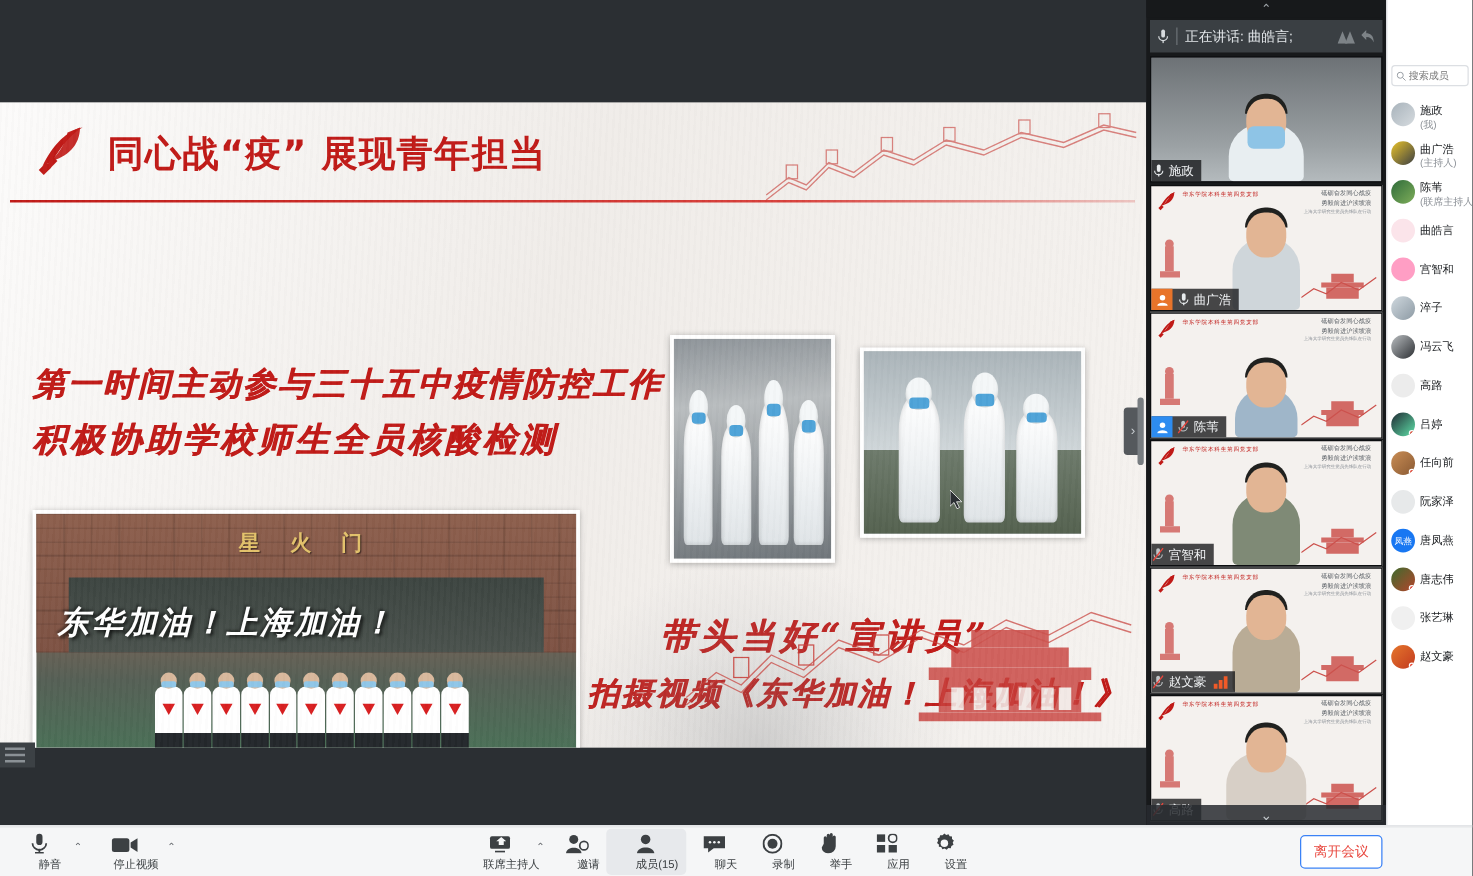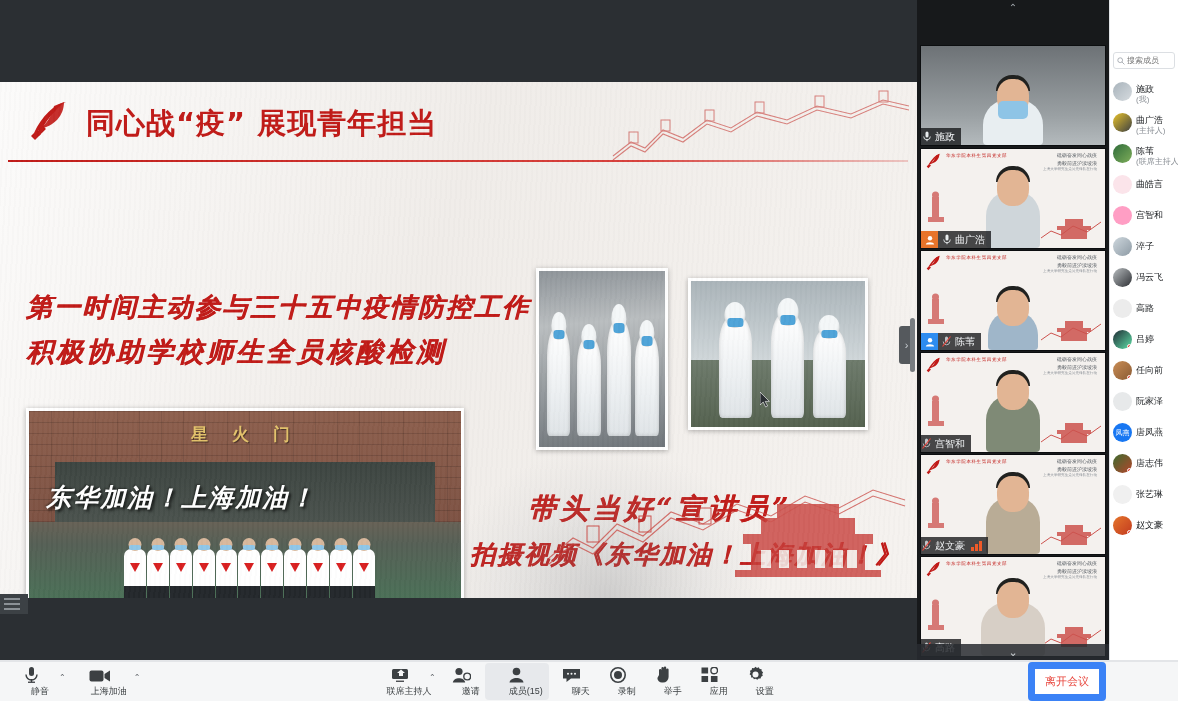--- a/index.html
+++ b/index.html
@@ -220,21 +220,21 @@
   .tb-right { position:absolute; right: 72px; top: 0; height: 41px; display:flex; align-items:center; }
   .tb-item {
     width: 46px; height: 37px; display:flex; flex-direction:column; align-items:center;
     justify-content:center; gap: 2px; border-radius: 4px; color:#3c4043;
   }
   .tb-item.active { background:#e7e9ec; }
   .tb-ico { height: 17px; display:flex; align-items:flex-end; justify-content:center; }
   .tb-lbl { font-size: 9px; color:#3c4043; white-space:nowrap;margin-left:18px; }
   .tb-caret { color:#5f6368; font-size: 8px; align-self:flex-start; margin-top: 12px; padding: 0 3px; }
   .leave-btn {
-    border: 7px solid #3b82f6; color:#e8453c; border-radius: 4px;
+    border: 1px solid #3b82f6; color:#e8453c; border-radius: 4px;
     padding: 5px 10px; font-size: 11px; background:#fff; white-space:nowrap;
   }
   .tb-divider { position:absolute; left:0; top:0; width:100%; height:1px; background:#e3e5e8; }
 </style>
 </head>
 <body>
 
 <div class="app">
 
   <div class="share-area">
@@ -373,20 +373,38 @@
     </svg>
 
     <div class="collapse-handle">›</div>
     <div class="share-scroll"></div>
   </div>
 
   <div class="thumb-strip">
 
     <div class="strip-up">⌃</div>
 
+    <div class="speaker-bar">
+      <svg width="9" height="12" viewBox="0 0 9 12">
+        <rect x="3" y="0.5" width="3" height="6.5" rx="1.5" fill="#d7dbde"></rect>
+        <path d="M1 6 a3.5 3.5 0 0 0 7 0" fill="none" stroke="#d7dbde" stroke-width="1"></path>
+        <rect x="4" y="9" width="1" height="2.5" fill="#d7dbde"></rect>
+      </svg>
+      <span class="divider"></span>
+      <span>正在讲话: 曲皓言;</span>
+      <span class="sb-right">
+        <svg width="14" height="11" viewBox="0 0 14 11">
+          <polygon points="0,11 4,1 8,11" fill="#7d8387"></polygon>
+            <polygon points="6,11 10,1 14,11" fill="#7d8387"></polygon>
+        </svg>
+        <svg width="11" height="10" viewBox="0 0 11 10">
+          <path d="M4 0 L0 4 L4 8 L4 5.5 C7 5.5 9 7 10 10 C10 4 7 2.5 4 2.5 Z" fill="#7d8387"></path>
+        </svg>
+      </span>
+    </div>
 
     <div class="tile cam" style="top:45px">
       <div style="position:absolute;inset:0;background:linear-gradient(180deg,#6d7276 0%,#9aa0a3 70%,#b4babd 100%)"></div>
       <div class="person masked" style="width:60px;height:46px;background:#e8eef1">
         <div class="hair"></div>
         <div class="head"></div>
         <div class="mask" style="background:#8ec4e6;width:30px;height:18px;top:2px"></div>
       </div>
       <div class="tile-label">
         <span class="mic-ico">
@@ -762,21 +780,21 @@
         <span class="tb-lbl">静音</span>
       </div>
       <span class="tb-caret">⌃</span>
       <div class="tb-item" style="width:58px">
         <span class="tb-ico">
           <svg width="22" height="14" viewBox="0 0 22 14">
               <rect x="0.5" y="1.5" width="14" height="11" rx="2" fill="#3c4043"></rect>
               <polygon points="15.5,5 21,1.5 21,12.5 15.5,9" fill="#3c4043"></polygon>
             </svg>
         </span>
-        <span class="tb-lbl">上海加油</span>
+        <span class="tb-lbl">停止视频</span>
       </div>
       <span class="tb-caret">⌃</span>
     </div>
 
     <div class="tb-center">
       <div class="tb-item" style="width:52px">
         <span class="tb-ico">
           <svg width="20" height="15" viewBox="0 0 20 15">
               <rect x="2" y="1" width="16" height="10" rx="1.5" fill="#3c4043"></rect>
               <path d="M9 8 L9 5 L7 5 L11 1.5 L15 5 L13 5 L13 8 Z" fill="#f5f6f7"></path>

